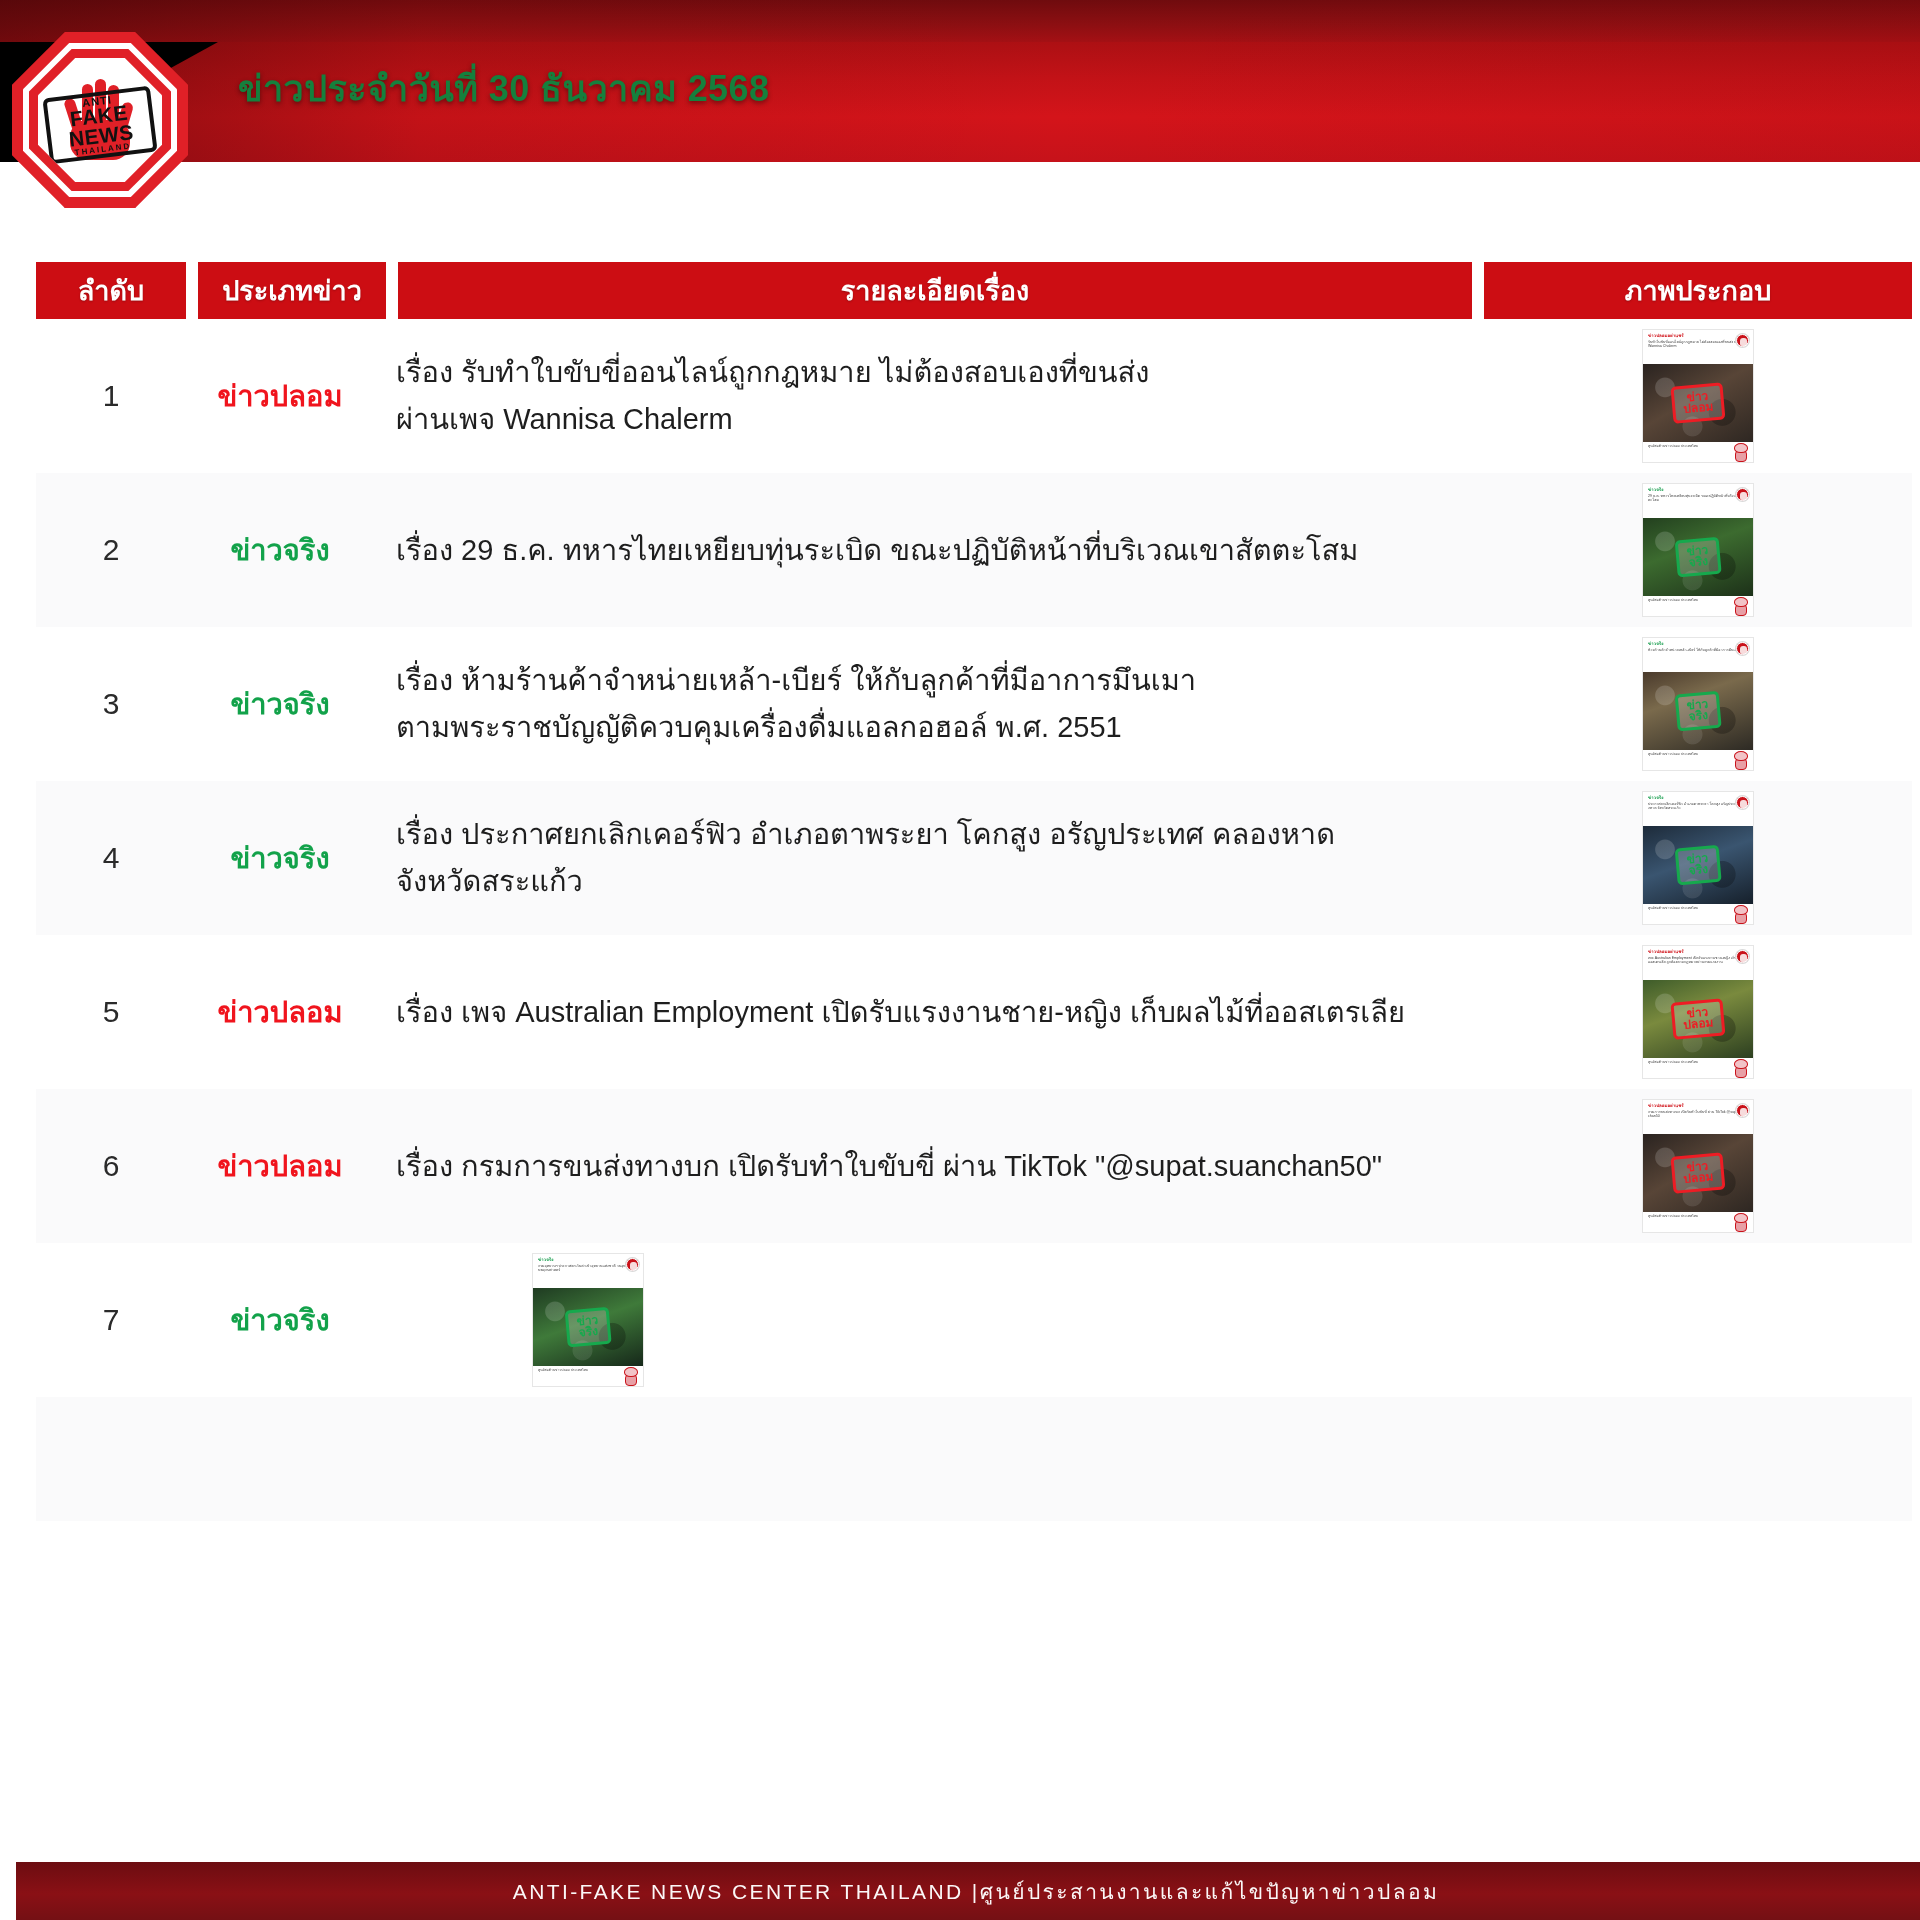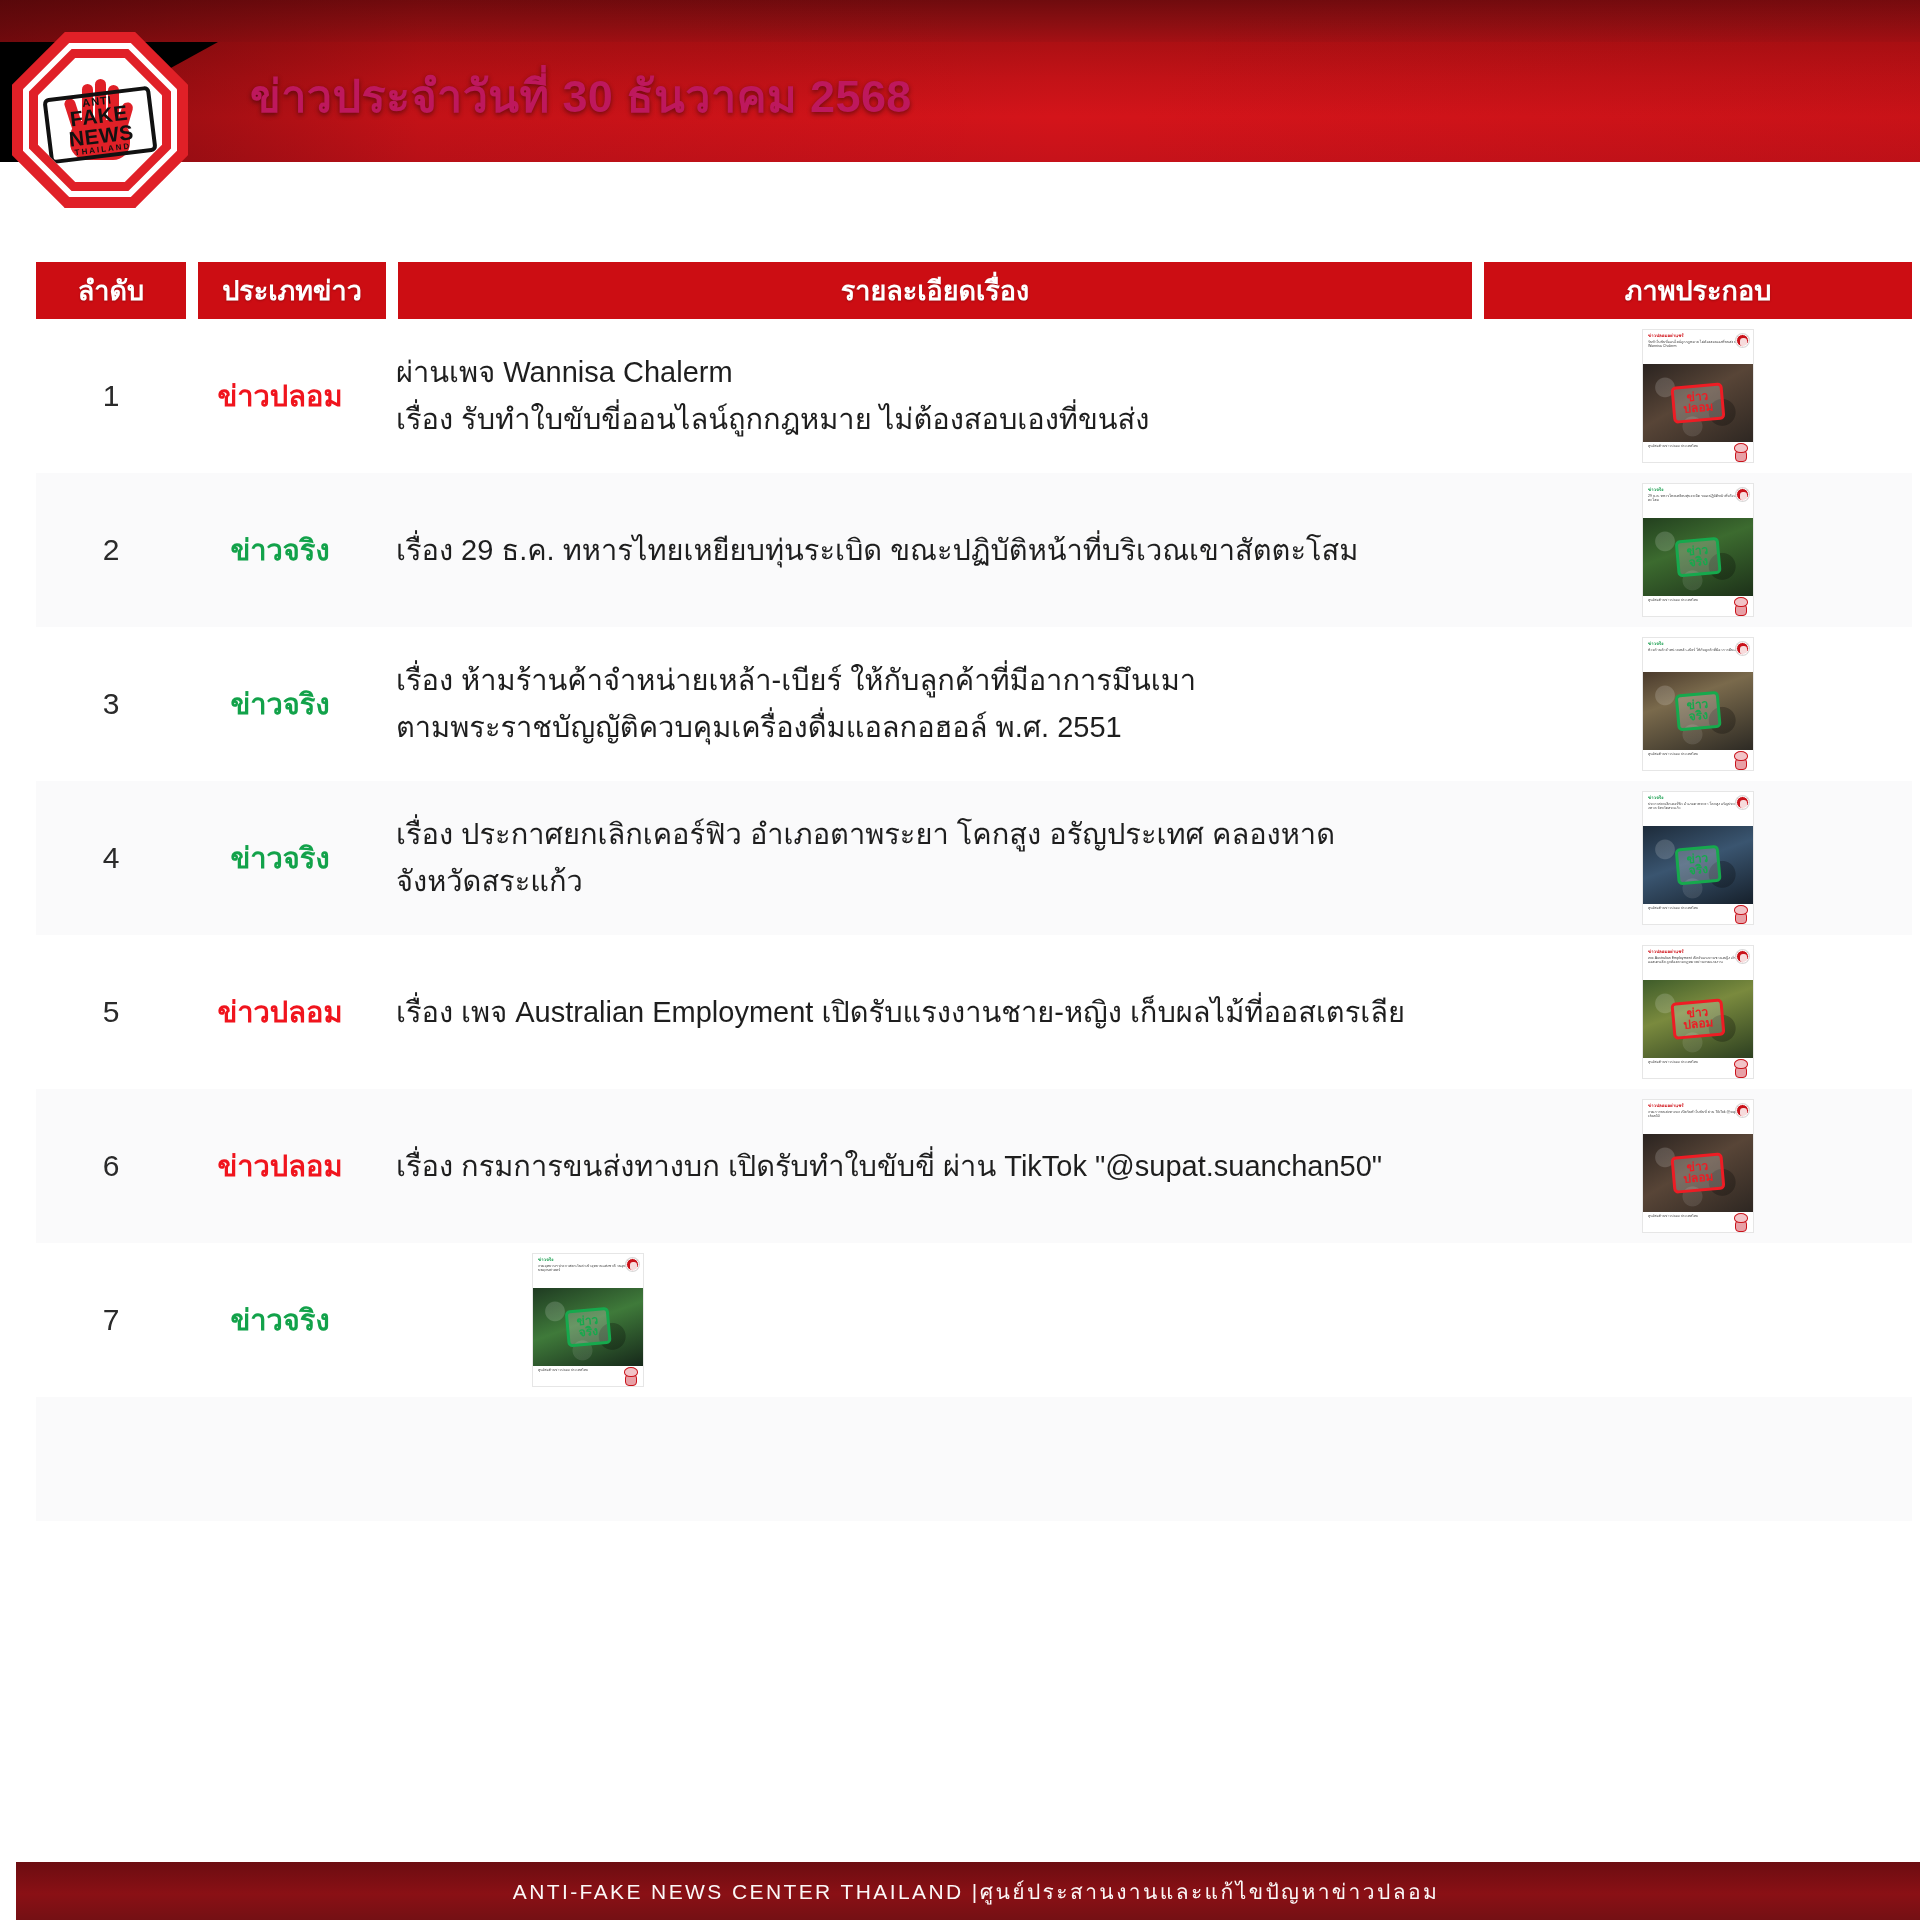--- a/index.html
+++ b/index.html
@@ -46,27 +46,26 @@
     left:0; top:155px;
     width:150px; height:70px;
     background:#000000;
     clip-path: polygon(0 0, 100% 0, 38% 100%, 0 100%);
     z-index:2;
   }
   .page-title {
     position: absolute;
     left: 238px; top: 60px;
     z-index: 6;
-    color: #be185d;
-    font-size: 45px;
+    color: #15803d;
+    font-size: 36px;
     font-weight: 700;
     letter-spacing: .4px;
     text-shadow: 0 2px 5px rgba(0,0,0,.45);
     white-space: nowrap;
-    margin-left: 12px;
   }
 
   
   .logo-wrap{
     position:absolute;
     left:12px; top:32px;
     width:176px; height:176px;
     z-index: 8;
   }
   .logo-oct{
@@ -341,22 +340,22 @@
       <div class="th th-type">ประเภทข่าว</div>
       <div class="th th-detail">รายละเอียดเรื่อง</div>
       <div class="th th-image">ภาพประกอบ</div>
     </div>
     <div class="tbody" id="tbody">
         <div class="trow">
           <div class="td td-order">1</div>
           <div class="td td-type type-fake">ข่าวปลอม</div>
           <div class="td td-detail">
             <div class="lines">
+              <span class="line">เรื่อง รับทำใบขับขี่ออนไลน์ถูกกฎหมาย ไม่ต้องสอบเองที่ขนส่ง</span>
               <span class="line">ผ่านเพจ Wannisa Chalerm</span>
-              <span class="line">เรื่อง รับทำใบขับขี่ออนไลน์ถูกกฎหมาย ไม่ต้องสอบเองที่ขนส่ง</span>
             </div>
           </div>
           <div class="td td-image">
             <div class="thumb">
               <div class="t-head">
                 <div class="t-kicker fake">ข่าวปลอมอย่าแชร์</div>
                 <div class="t-sub">รับทำใบขับขี่ออนไลน์ถูกกฎหมาย ไม่ต้องสอบเองที่ขนส่ง ผ่านเพจ Wannisa Chalerm</div>
                 <div class="t-badge"></div>
               </div>
               <div class="t-photo dark">

